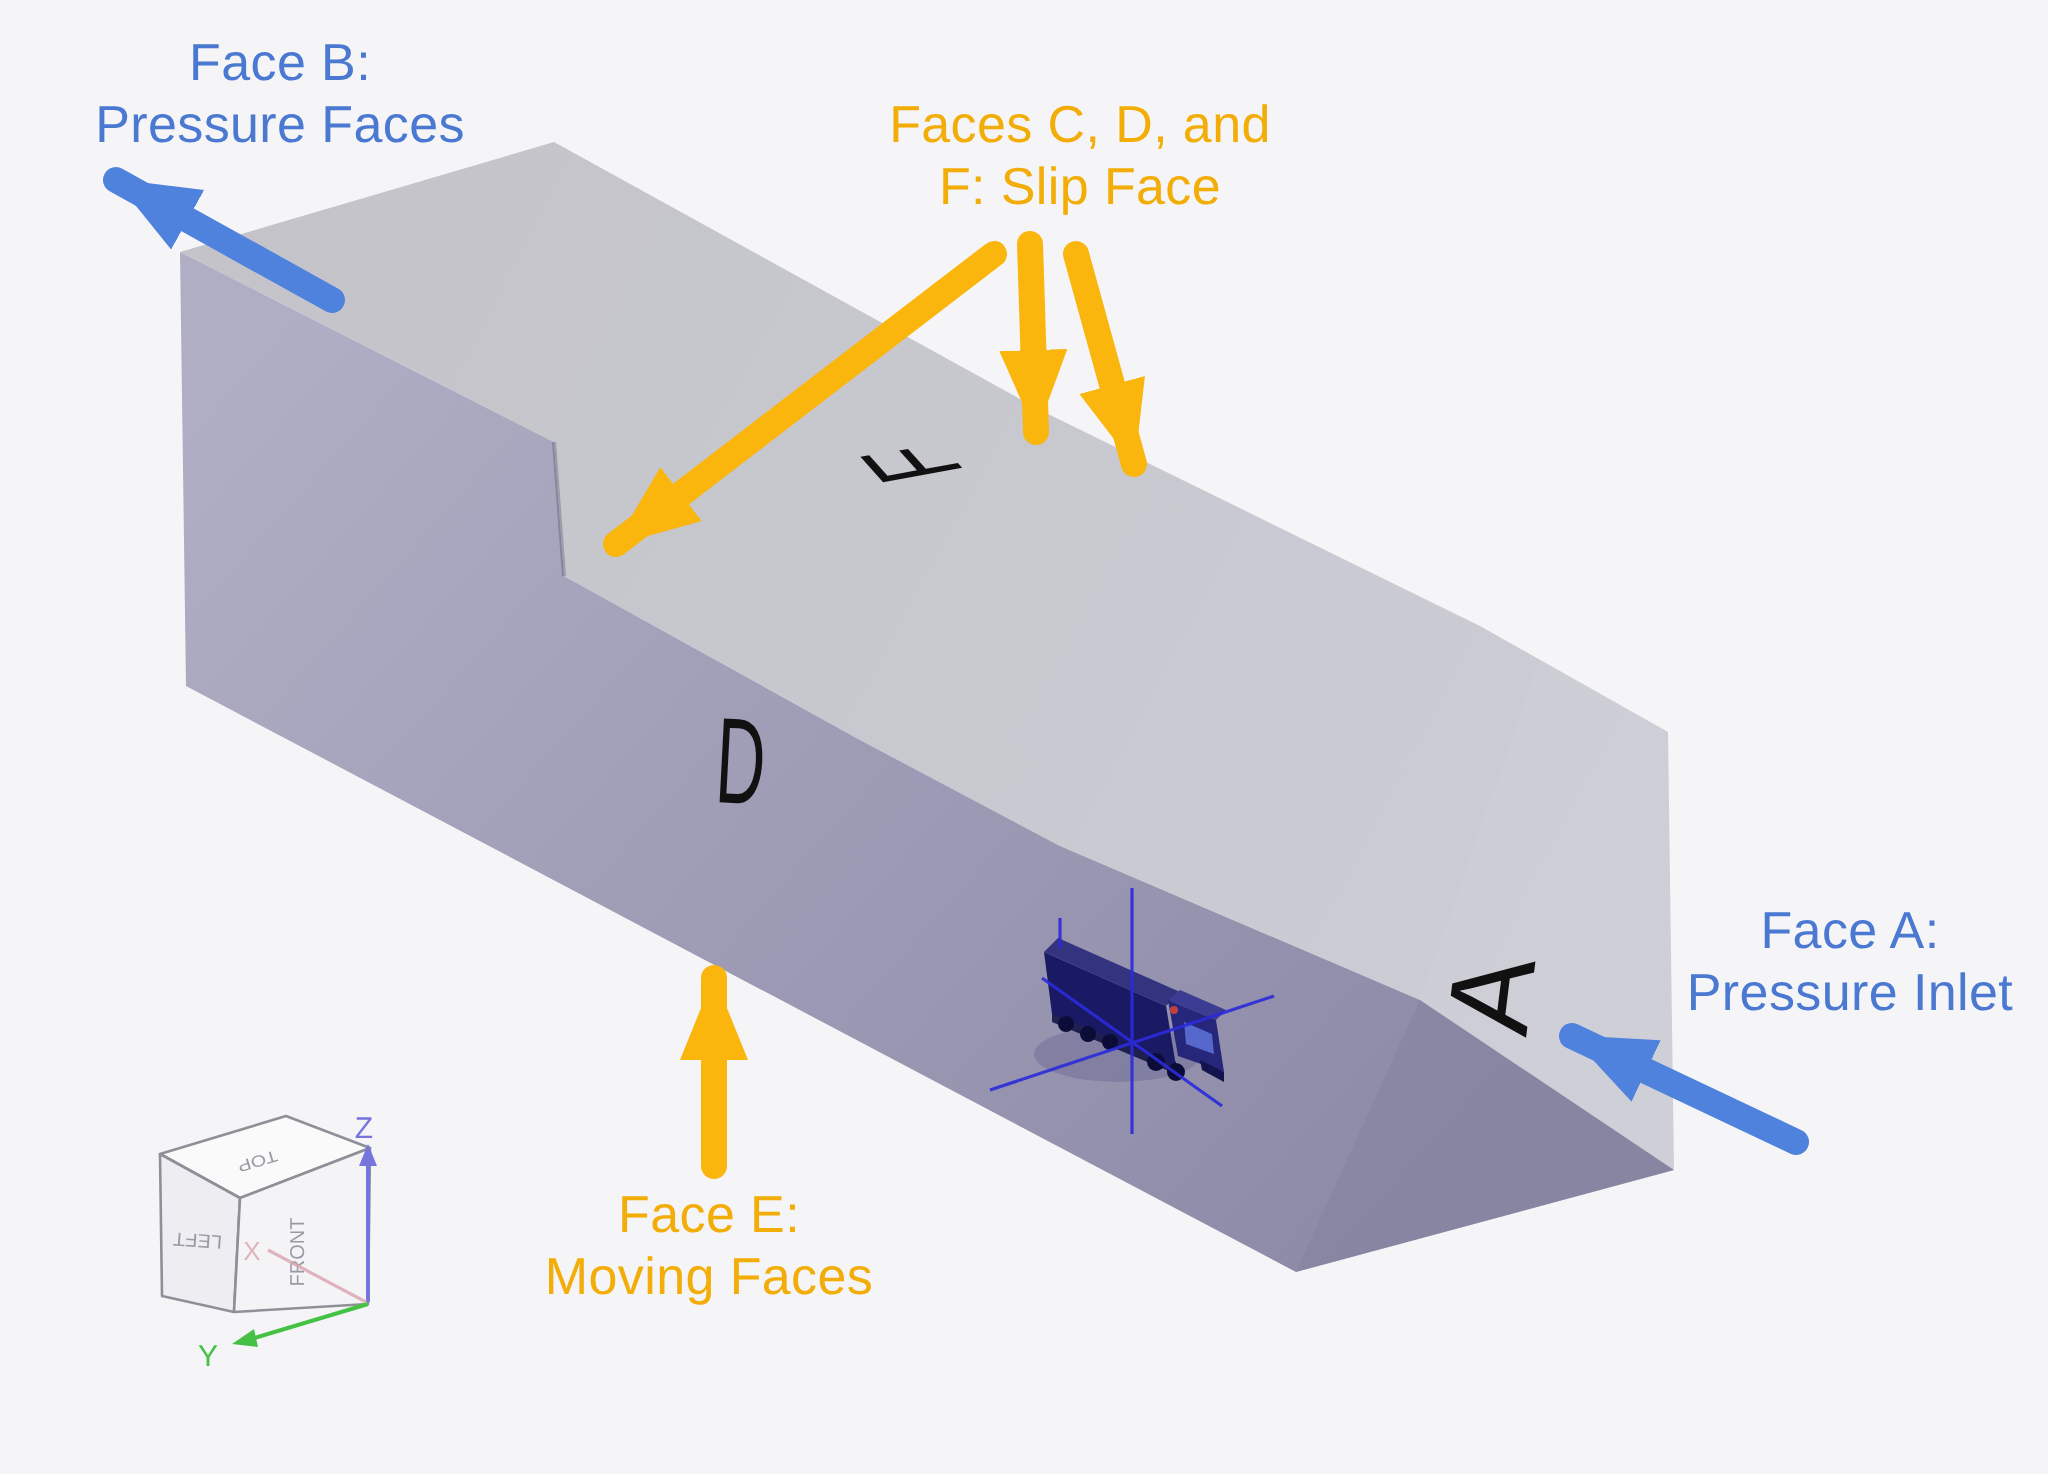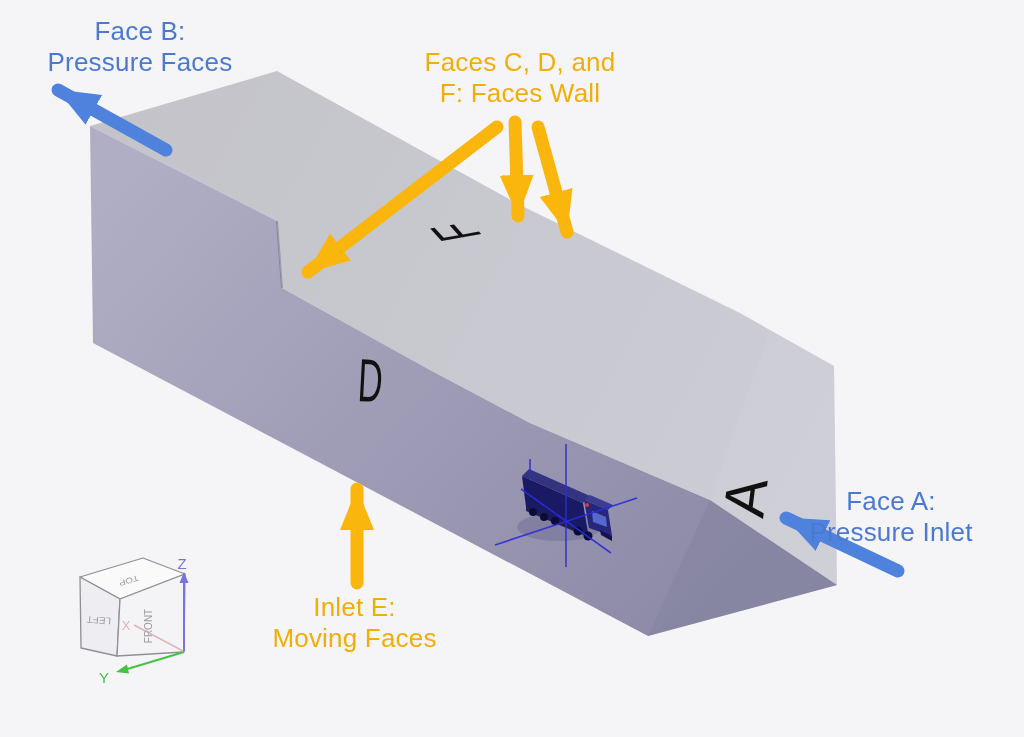--- a/index.html
+++ b/index.html
@@ -130,28 +130,28 @@
         <text x="126" y="630" font-size="13" text-anchor="middle" fill="#dba3ad" style="fill:var(--axis-x)">X</text>
       </g>
     </g>
   </svg>
 
   <div class="ann ann--blue" style="left:15px; top:16px; width:250px;">
     <div>Face B:</div>
     <div>Pressure Faces</div>
   </div>
 
-  <div class="ann ann--yellow" style="left:389px; top:47px; width:262px;">
+  <div class="ann ann--yellow" style="left:409px; top:47px; width:262px;">
     <div>Faces C, D, and</div>
-    <div>F: Faces Wall</div>
+    <div>F: Slip Face</div>
   </div>
 
-  <div class="ann ann--blue" style="left:791px; top:450px; width:200px;margin-top:36px;">
+  <div class="ann ann--blue" style="left:825px; top:450px; width:200px;">
     <div>Face A:</div>
     <div>Pressure Inlet</div>
   </div>
 
   <div class="ann ann--yellow" style="left:252px; top:592px; width:205px;">
-    <div>Inlet E:</div>
+    <div>Face E:</div>
     <div>Moving Faces</div>
   </div>
 
 </div>
 
 </body></html>

